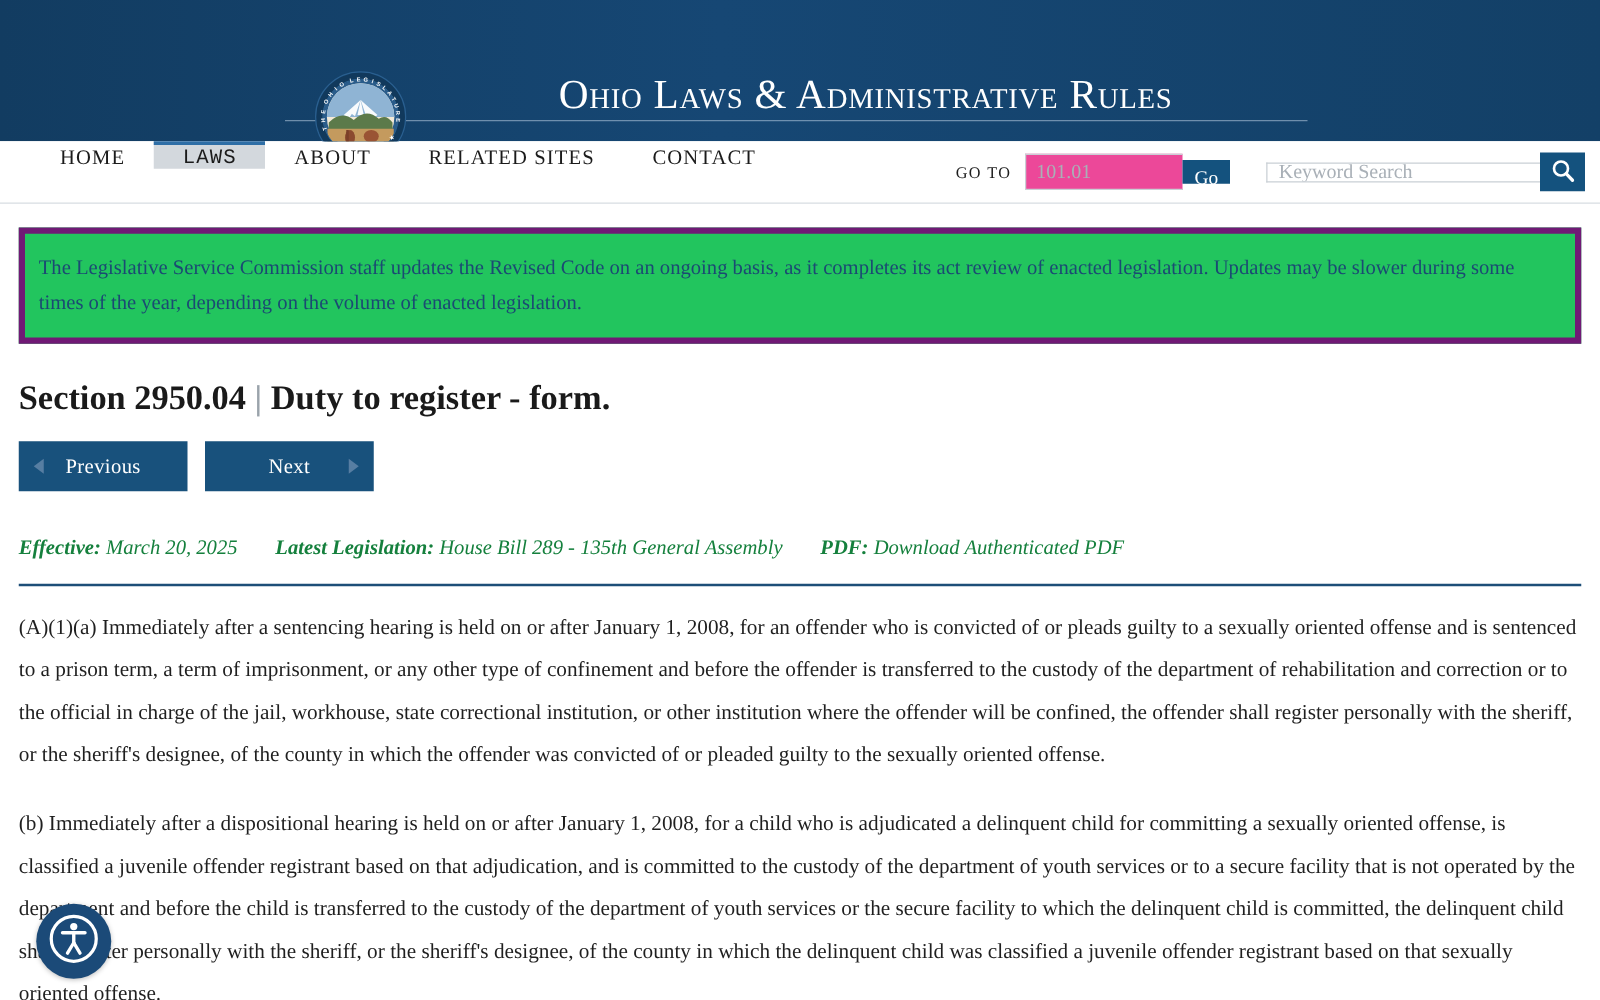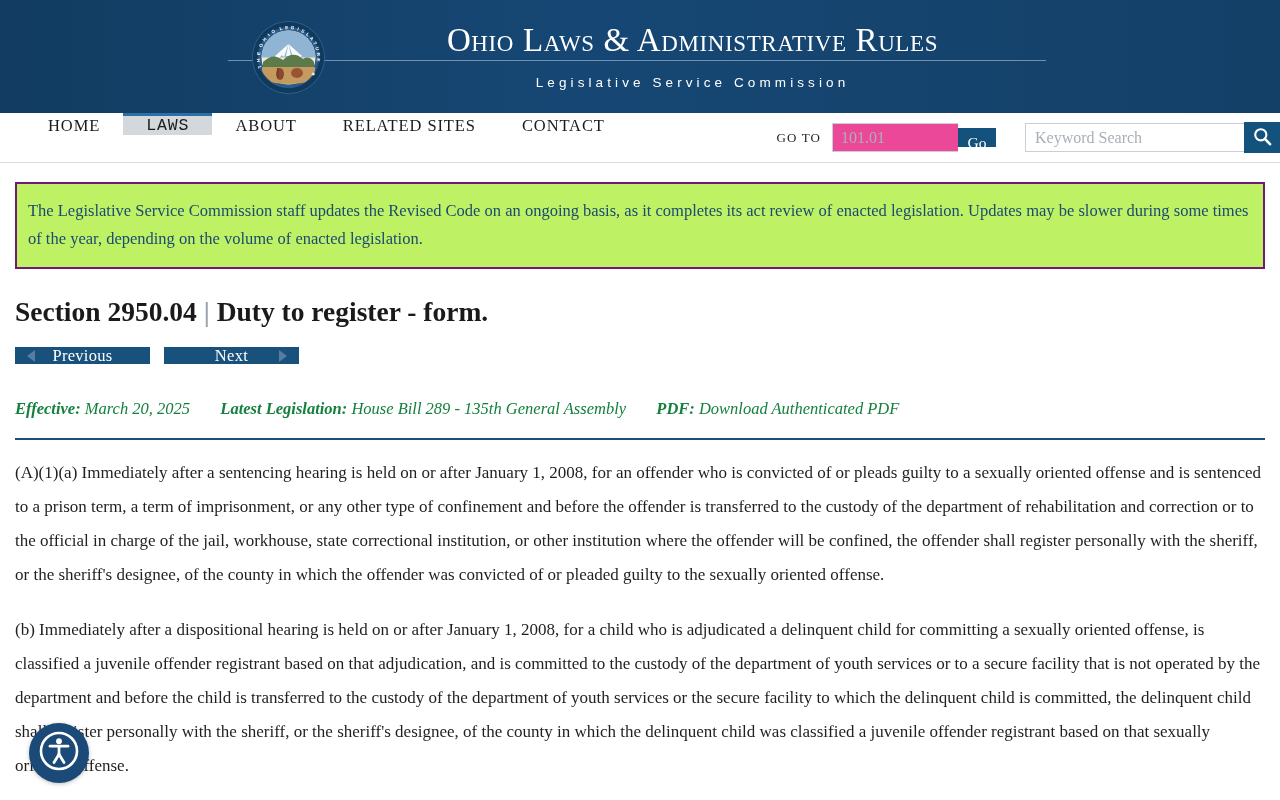--- a/index.html
+++ b/index.html
@@ -21,20 +21,21 @@
     height: 113px;
     background: #144269;
     background: linear-gradient(to right, #123c61 0%, #164774 45%, #134067 100%);
     position: relative;
     overflow: hidden;
   }
   .masthead-inner {
     position: relative;
     width: 1280px;
     height: 113px;
+    margin-top: 36px;
   }
   .mast-rule {
     position: absolute;
     top: 60px;
     left: 228px;
     width: 818px;
     height: 1px;
     background: rgba(185, 205, 225, 0.55);
   }
   .seal {
@@ -115,21 +116,21 @@
     font-family: Liberation Mono, monospace;
   }
 
   .navsearch {
     position: absolute;
     right: 0;
     top: 0;
     height: 49px;
     display: flex;
     align-items: center;
-    padding-right: 0;
+    padding-right: 12px;
   }
   .goto-label {
     font-family: "Liberation Serif", serif;
     font-size: 13px;
     letter-spacing: 1.1px;
     color: #1d1d1d;
     text-transform: uppercase;
     margin-right: 11px;
     white-space: nowrap;
   }
@@ -154,21 +155,21 @@
     color: #ffffff;
     border: none;
     font-family: "Liberation Serif", serif;
     font-size: 15.5px;
     cursor: pointer;
     padding: 0 9px;
     line-height: 29px;
   }
   .kw-input {
     width: 219px;
-    height: 29px;
+    height: 16px;
     margin-left: 29px;
     border: 1px solid #c9cfd5;
     border-right: none;
     font-family: "Liberation Serif", serif;
     font-size: 16px;
     color: #a21caf;
     padding: 0 9px;
     box-sizing: border-box;
     outline: none;
     background: #fff;
@@ -185,22 +186,22 @@
     justify-content: center;
     padding: 0;
   }
 
   
   .page {
     padding: 0 15px;
   }
   .notice {
     margin-top: 19px;
-    background: #bef264;
-    border: 2px solid #701a75;
+    background: #22c55e;
+    border: 5px solid #701a75;
     padding: 13px 12px 14px 11px;
     color: #1b4a73;
     font-family: "Liberation Serif", serif;
     font-size: 16.5px;
     line-height: 28px;
   }
 
   .section-title {
     margin-top: 26px;
     font-family: "Liberation Serif", serif;
@@ -227,21 +228,21 @@
 
   .pager {
     margin-top: 14px;
     display: flex;
     gap: 14px;
   }
   .pagerbtn {
     background: #18517c;
     color: #ffffff;
     border: none;
-    height: 17px;
+    height: 40px;
     width: 135px;
     font-family: "Liberation Serif", serif;
     font-size: 16.5px;
     cursor: pointer;
     display: flex;
     align-items: center;
     justify-content: center;
     position: relative;
     letter-spacing: 0.3px;
   }

